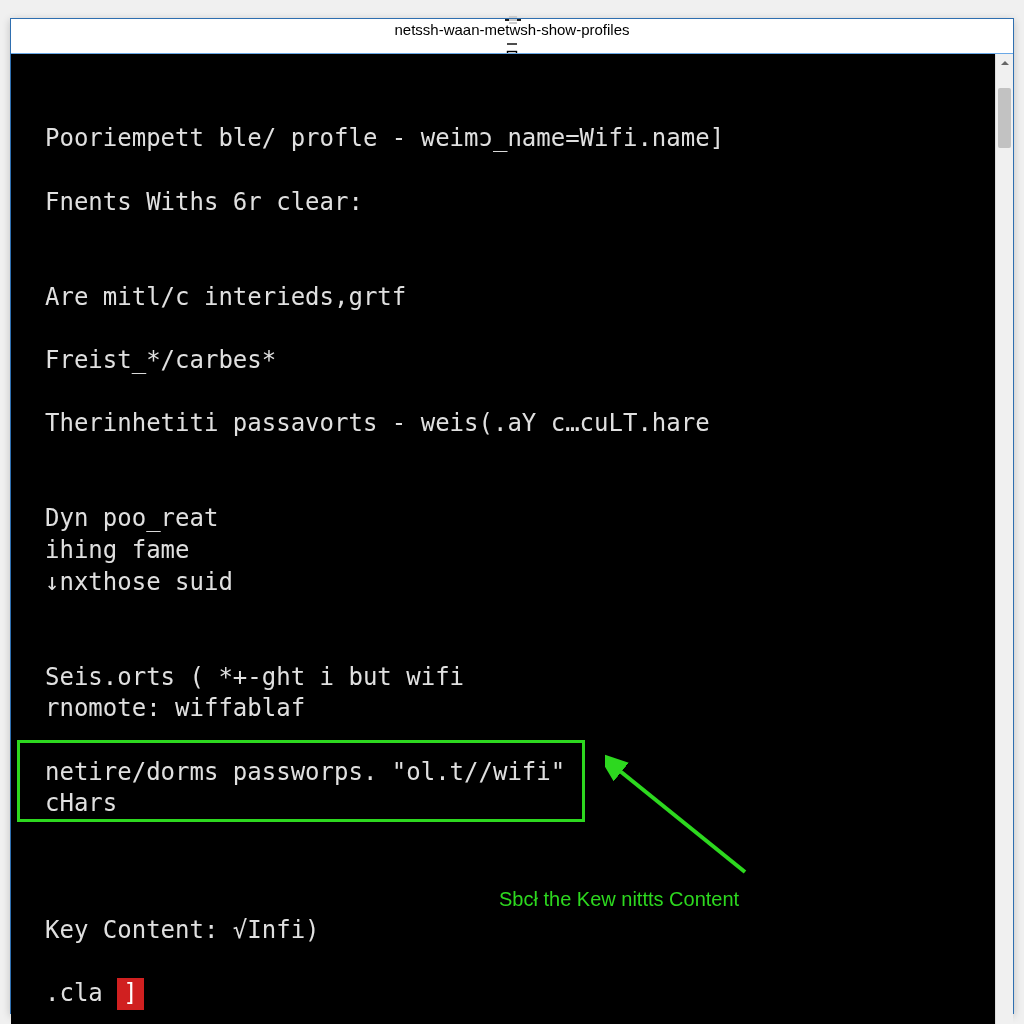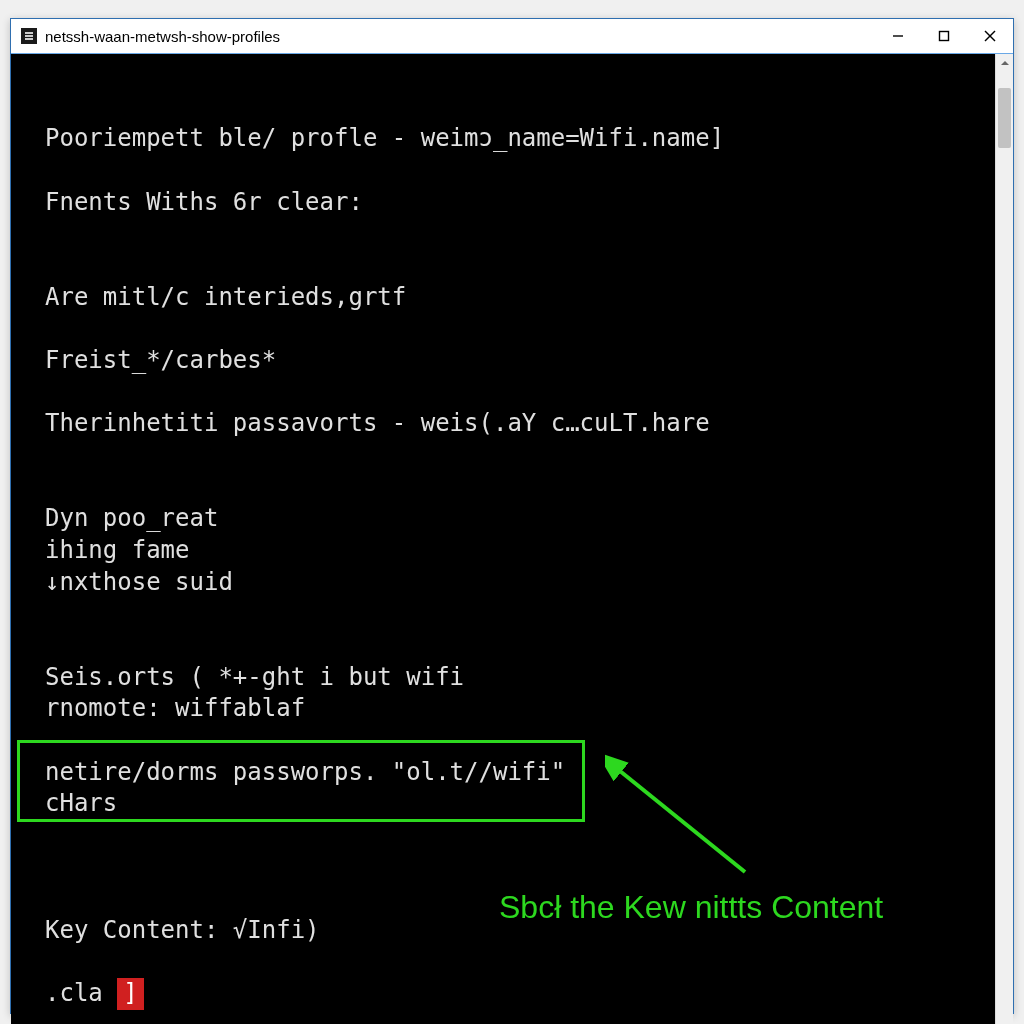--- a/index.html
+++ b/index.html
@@ -22,20 +22,21 @@
     box-shadow: 0 2px 8px rgba(0,0,0,0.2);
     display: flex;
     flex-direction: column;
   }
   .titlebar {
     height: 34px;
     background: #fff;
     display: flex;
     align-items: center;
     border-bottom: 0;
+    flex-direction: column;
   }
   .title-icon {
     width: 16px;
     height: 16px;
     background: #1a1a1a;
     margin: 0 8px 0 10px;
     display: inline-flex;
     align-items: center;
     justify-content: center;
   }
@@ -83,21 +84,21 @@
   .term .line { display: block; margin-left: 30px; }
   .highlight-box {
     position: absolute;
     border: 3px solid #2dd81f;
     pointer-events: none;
   }
   .annotation {
     position: absolute;
     color: #2dd81f;
     font-family: Arial, sans-serif;
-    font-size: 32px;
+    font-size: 20px;
   }
   .arrow {
     position: absolute;
     pointer-events: none;
   }
   .red-cursor {
     display: inline-block;
     background: #d02020;
     color: #fff;
     padding: 0 6px;

